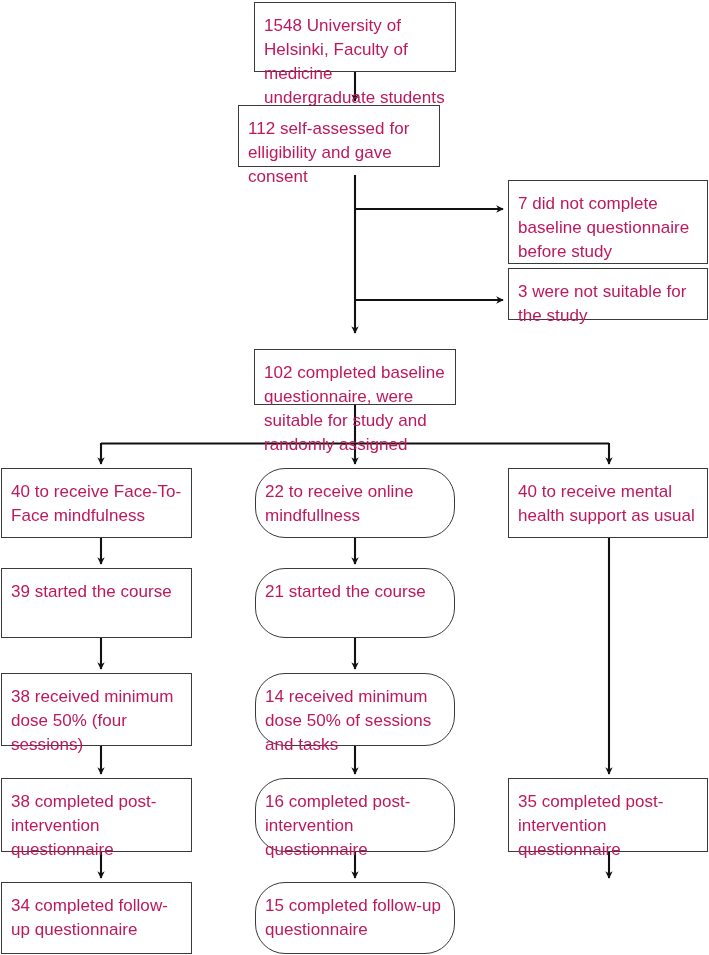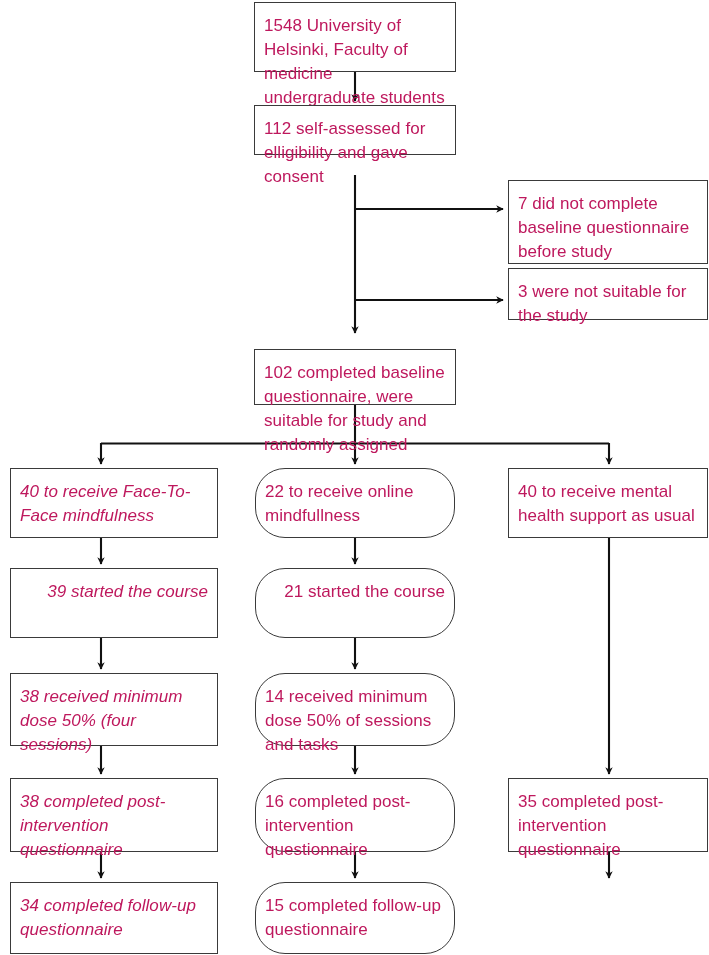--- a/index.html
+++ b/index.html
@@ -38,34 +38,34 @@
     padding: 11px 9px 6px 9px;
     letter-spacing: 0.05px;
     word-wrap: break-word;
   }
   .node-text {
     display: block;
   }
 
   
   .n-invited      { left: 254px;  top: 2px;   width: 202px; height: 70px; }
-  .n-selfassess   { left: 254px;  top: 105px; width: 202px; height: 50px; }
+  .n-selfassess   { left: 238px;  top: 105px; width: 202px; height: 62px; }
   .n-baseline     { left: 254px;  top: 337px; width: 202px; height: 56px; margin-top: 12px; }
 
   
   .n-excl1        { left: 508px;  top: 180px; width: 200px; height: 84px; }
   .n-excl2        { left: 508px;  top: 268px; width: 200px; height: 52px; }
 
   
-  .col-a { left: 10px;   width: 208px; font-style: italic; }
+  .col-a { left: 1px;   width: 191px; }
   .col-b { left: 255px; width: 200px; border-radius: 30px; }
   .col-c { left: 508px; width: 200px; }
 
   .row-alloc   { top: 468px; height: 70px; }
-  .row-start   { top: 568px; height: 70px; text-align: right; }
+  .row-start   { top: 568px; height: 70px; }
   .row-dose    { top: 673px; height: 73px; }
   .row-post    { top: 778px; height: 74px; }
   .row-follow  { top: 882px; height: 72px; }
 </style>
 </head>
 <body>
 
 <div id="diagram">
 
   <svg id="connectors" viewBox="0 0 709 955" width="709" height="955" xmlns="http://www.w3.org/2000/svg">

